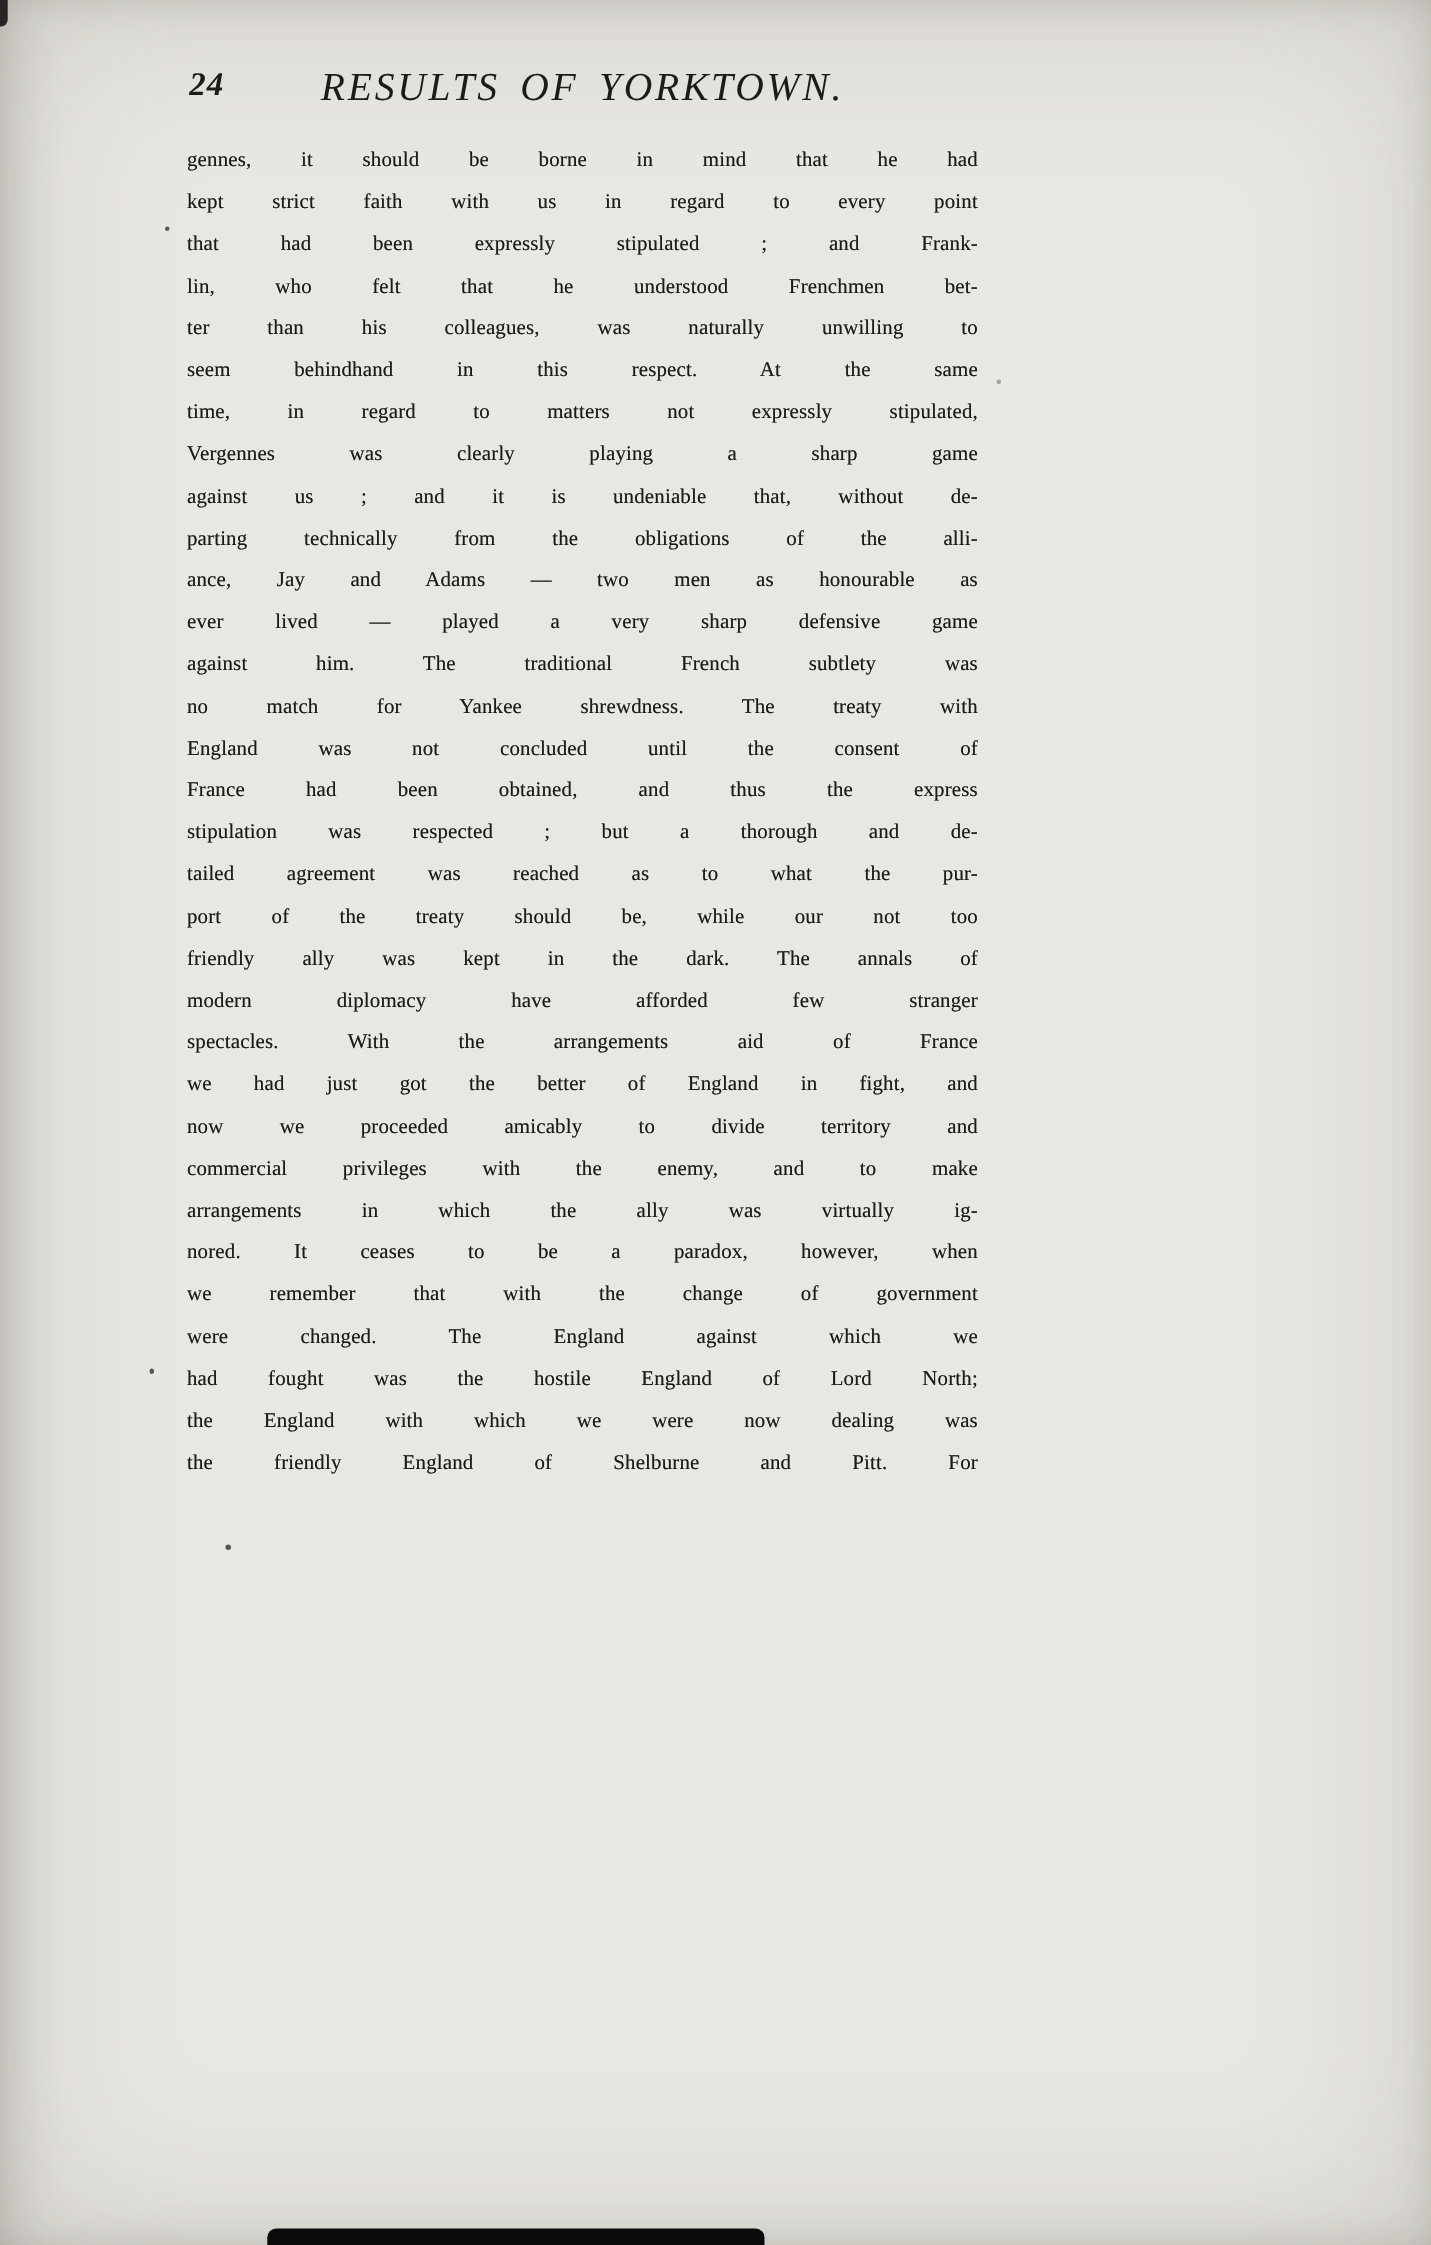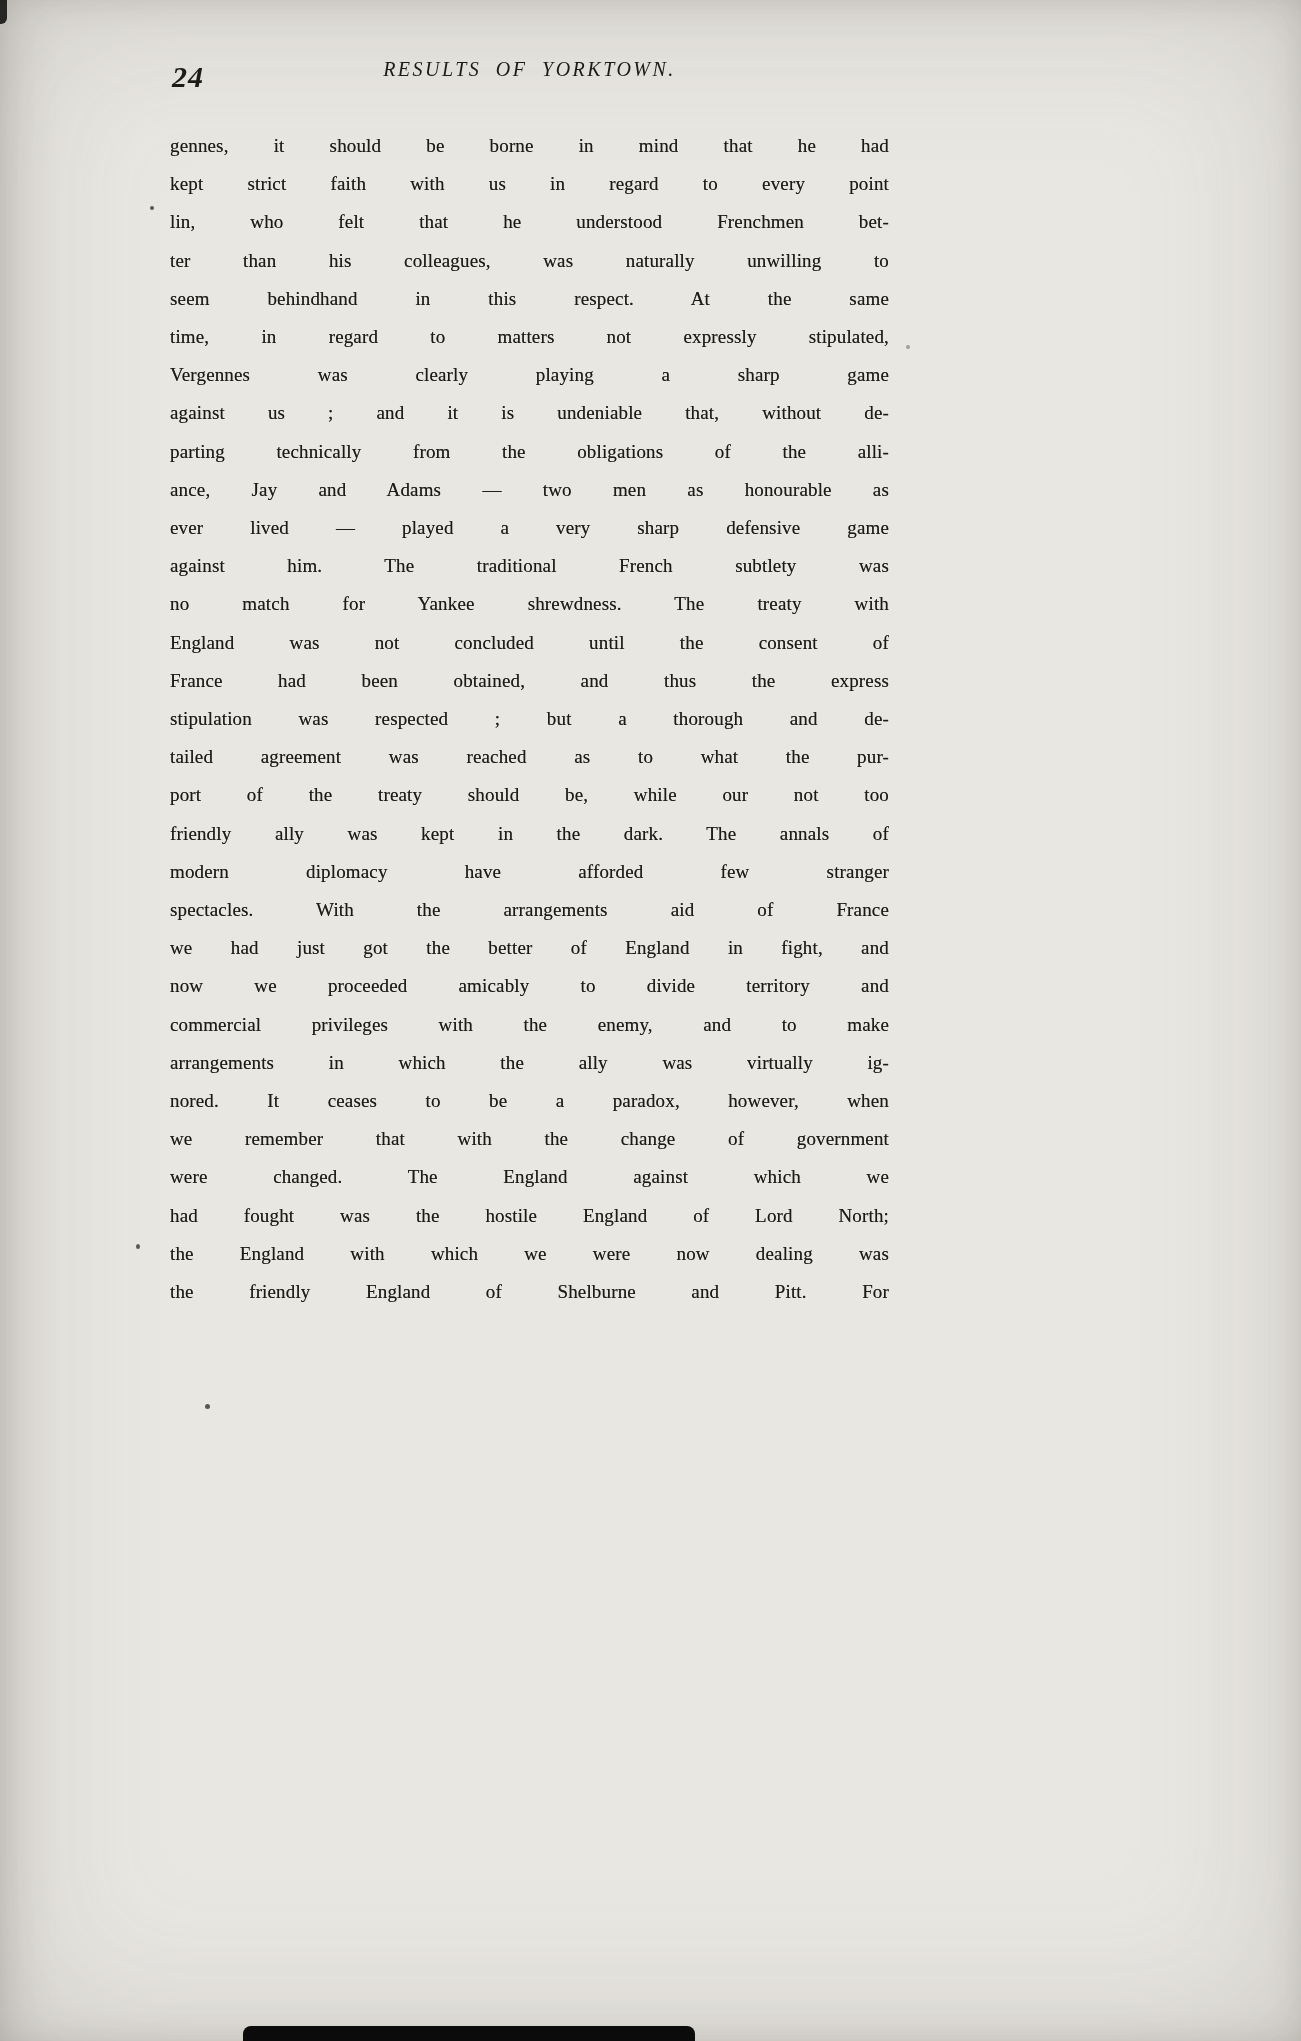--- a/index.html
+++ b/index.html
@@ -18,21 +18,21 @@
                 inset 20px 0 55px -22px rgba(60,55,48,.28),
                 inset -14px 0 45px -24px rgba(60,55,48,.18);
   }
   .header { position: absolute; left: 170px; top: 58px; width: 719px; height: 46px; }
   .pagenum {
     position: absolute; left: 2px; top: 2px;
     font-size: 30px; font-weight: bold; letter-spacing: 1px; font-style: italic;
   }
   .title {
     display: block; text-align: center;
-    font-style: italic; font-size: 20px;
+    font-style: italic; font-size: 36px;
     letter-spacing: 2.5px; word-spacing: 7px;
   }
   .textblock { position: absolute; left: 170px; top: 127px; width: 719px; }
   .line {
     font-size: 19px; line-height: 38.2px;
     text-align: justify; text-align-last: justify;
     letter-spacing: .15px;
     text-shadow: 0 0 .5px rgba(29,27,24,.6);
   }
   .bottom-bar {
@@ -55,20 +55,21 @@
 <div class="vignette"></div>
 
 <div class="header">
   <span class="pagenum">24</span>
   <span class="title">RESULTS OF YORKTOWN.</span>
 </div>
 
 <div class="textblock" id="textblock">
     <div class="line">gennes, it should be borne in mind that he had</div>
     <div class="line">kept strict faith with us in regard to every point</div>
+    <div class="line">that had been expressly stipulated ; and Frank-</div>
     <div class="line">lin, who felt that he understood Frenchmen bet-</div>
     <div class="line">ter than his colleagues, was naturally unwilling to</div>
     <div class="line">seem behindhand in this respect. At the same</div>
     <div class="line">time, in regard to matters not expressly stipulated,</div>
     <div class="line">Vergennes was clearly playing a sharp game</div>
     <div class="line">against us ; and it is undeniable that, without de-</div>
     <div class="line">parting technically from the obligations of the alli-</div>
     <div class="line">ance, Jay and Adams — two men as honourable as</div>
     <div class="line">ever lived — played a very sharp defensive game</div>
     <div class="line">against him. The traditional French subtlety was</div>

